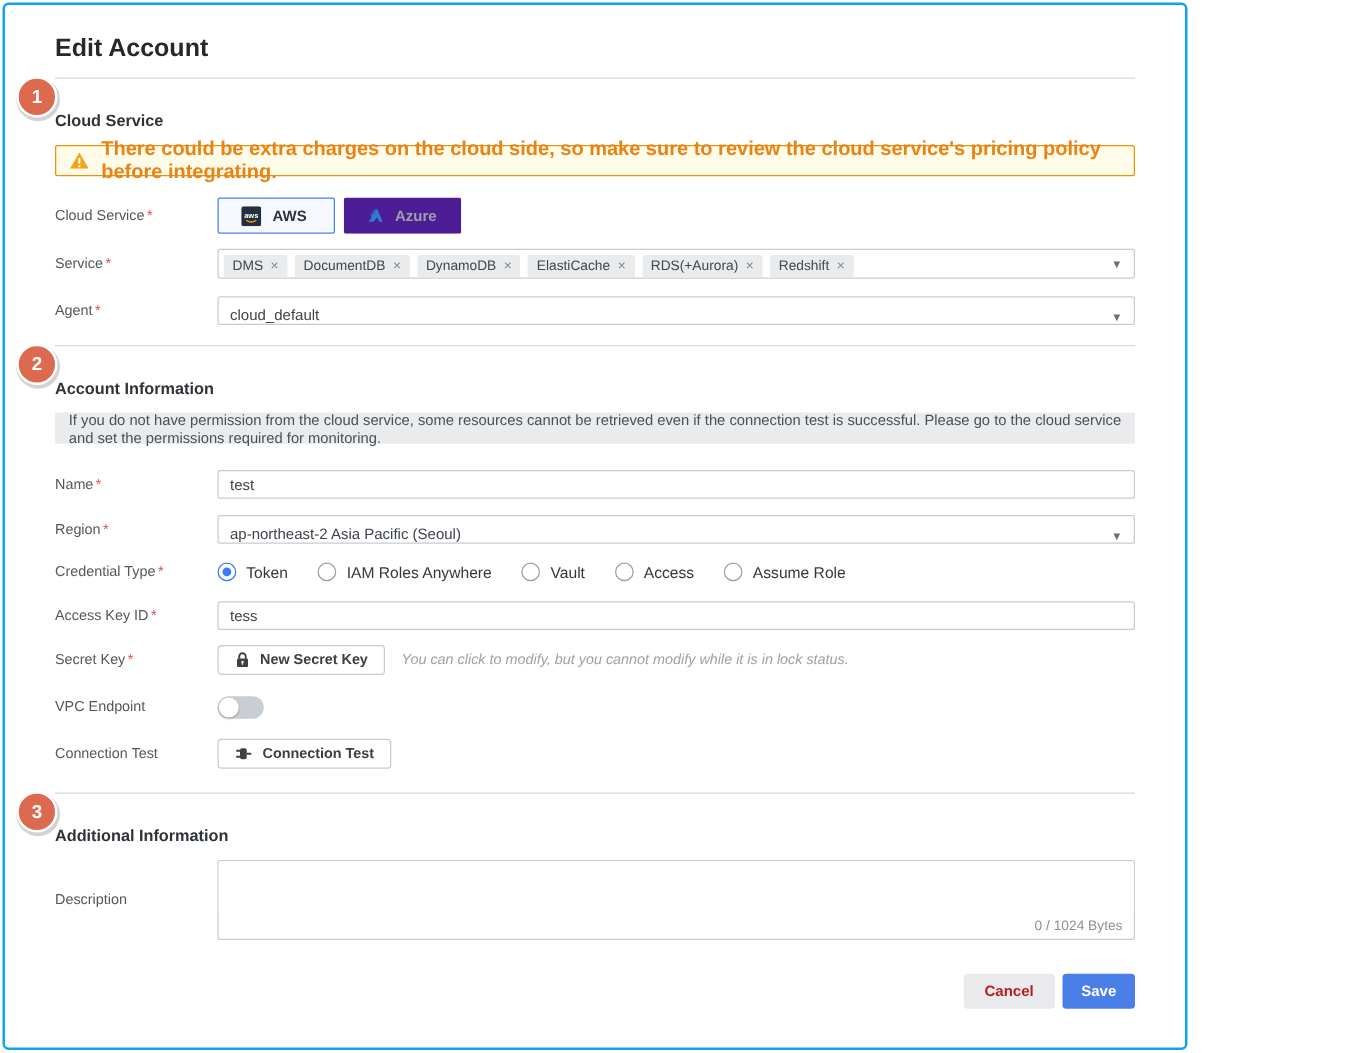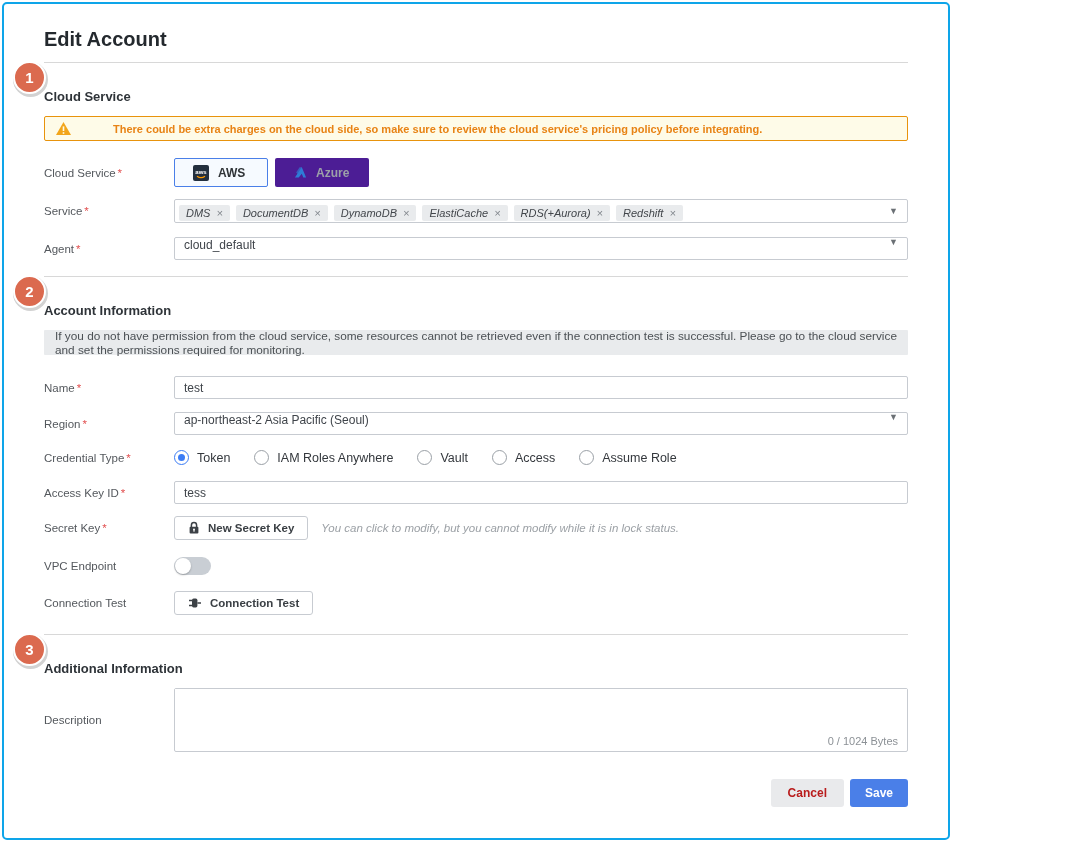--- a/index.html
+++ b/index.html
@@ -23,21 +23,21 @@
     display: flex; align-items: center; justify-content: center;
     border: 2px solid #fff; box-shadow: 1px 2px 0 1px #d2d2d2;
   }
   h2.sec-heading { font-size: 13px; font-weight: bold; color: #2e3338; margin: 0 0 12px; }
 
   .warn-banner {
     display: flex; align-items: center; gap: 10px;
     border: 1px solid #e8930c; background: #fefbe8; border-radius: 2px;
     height: 25px; padding: 0 11px; margin-bottom: 17px;
   }
-  .warn-banner .txt { color: #e88315; font-size: 11px; font-weight: bold; margin-left: 32px; }
+  .warn-banner .txt { color: #e88315; font-size: 16px; font-weight: bold; }
 
   .notice-banner {
     background: #e9ebed; border-radius: 1px;
     height: 25px; display: flex; align-items: center; padding: 0 11px;
     margin-bottom: 21px;
   }
   .notice-banner .txt { color: #4b5054; font-size: 11.8px; }
 
   .row { display: flex; align-items: center; }
   .label { width: 130px; flex: none; font-size: 11.5px; color: #54585d; }
@@ -53,27 +53,27 @@
   }
   .provider.selected { border-color: #4a7fe8; background: #f6faff; color: #2f3337; }
   .provider + .provider { margin-left: 7px; }
 
   
   .tb, .sel {
     width: 100%; height: 23px; border: 1px solid #c7cbd1; border-radius: 2px;
     font-family: inherit; font-size: 12px; color: #3f444a; background: #fff;
     padding: 0 9px; outline: none;
   }
-  .sel { display: flex; align-items: flex-start; justify-content: space-between; cursor: pointer; }
+  .sel { display: flex; align-items: flex-end; justify-content: space-between; cursor: pointer; }
   .caret { color: #6b7075; font-size: 9px; line-height: 1; flex: none; }
 
   .tagbox {
     position: relative; width: 100%; min-height: 24px;
     border: 1px solid #c7cbd1; border-radius: 2px; background: #fff;
-    display: flex; align-items: center; gap: 6px; padding: 4px 24px 0 4px; cursor: text; font-style: italic;
+    display: flex; gap: 6px; padding: 4px 24px 0 4px; cursor: text;
   }
   .tagbox .caret { position: absolute; right: 9px; top: 7px; }
   .tag {
     display: inline-flex; align-items: center; gap: 6px;
     background: #e9ebed; border-radius: 2px; padding: 2px 7px;
     font-size: 11px; color: #42464b;
   }
   .tag .x { color: #81868c; cursor: pointer; font-size: 11px; }
 
   

